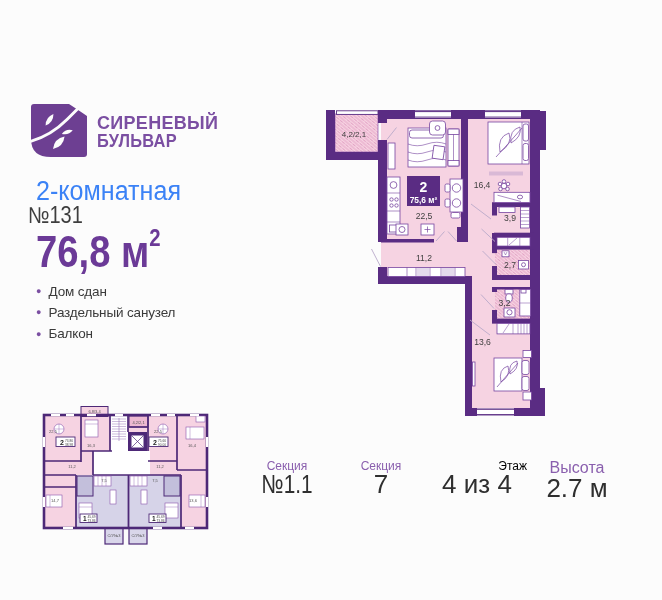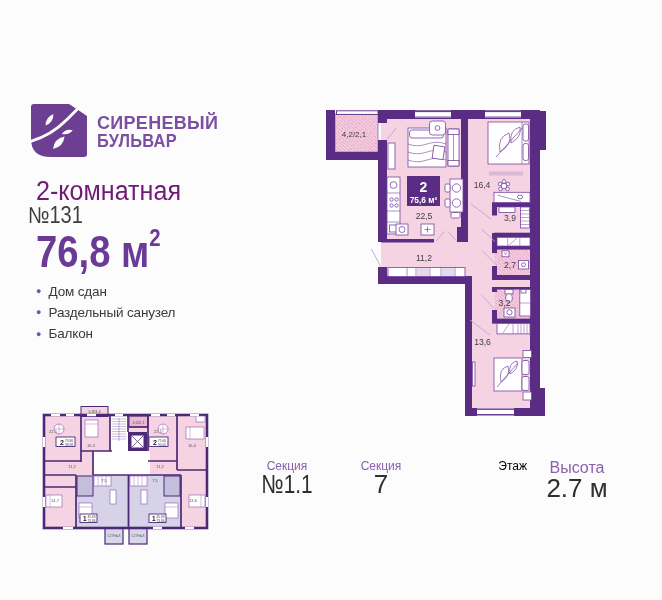--- a/index.html
+++ b/index.html
@@ -13,21 +13,21 @@
   <path d="M3,0 H56 V50 Q56,53 53,53 H20 Q0,53 0,35 V3 Q0,0 3,0 Z" fill="#6d3f92"></path>
   <path d="M38,0 L56,0 L56,12 Q45,4.5 38,0 Z" fill="#fcfcfc"></path>
   <path d="M-1,37.5 C12,34 25,26.5 36,15.5 Q41,10.5 47,4.5" fill="none" stroke="#fcfcfc" stroke-width="3"></path>
   <path d="M0,0 Q7,-4.8 14,0 Q7,4.8 0,0 Z" fill="#fcfcfc" transform="translate(14.6,21.5) rotate(-56)"></path>
   <path d="M0,0 Q5.8,-3.8 11.5,0 Q5.8,3.8 0,0 Z" fill="#fcfcfc" transform="translate(30.8,29.9) rotate(-18)"></path>
   <path d="M0,0 Q8.5,-6.2 17,0 Q8.5,6.2 0,0 Z" fill="#fcfcfc" transform="translate(22,45) rotate(-47)"></path>
 </svg>
 
 <div class="abs" style="left:97px;top:115px;color:#7b4fa2;font-size:18px;font-weight:bold;letter-spacing:0.3px;line-height:17.5px;">СИРЕНЕВЫЙ<br><span style="display:inline-block;transform:scaleX(0.91);transform-origin:0 0;">БУЛЬВАР</span></div>
 
-<div class="abs" style="left:36px;top:178px;color:#701a75;font-size:27px;line-height:27px;"><span style="display:inline-block;transform:scaleX(0.93);transform-origin:0 0;">2-комнатная</span></div>
+<div class="abs" style="left:36px;top:178px;color:#3b82f6;font-size:27px;line-height:27px;"><span style="display:inline-block;transform:scaleX(0.93);transform-origin:0 0;">2-комнатная</span></div>
 
 <div class="abs" style="left:28px;top:204px;color:#3e3e3e;font-size:23px;line-height:23px;"><span style="display:inline-block;transform:scaleX(0.87);transform-origin:0 0;">№131</span></div>
 
 <div class="abs" style="left:36px;top:223.5px;color:#6b3a97;font-size:45px;font-weight:bold;transform:scaleX(0.85);transform-origin:0 0;">76,8 м<span style="font-size:24px;vertical-align:21px;">2</span></div>
 
 <div class="abs" style="left:36px;top:281px;color:#3a3a3a;font-size:13.5px;letter-spacing:-0.15px;">
   <div style="height:20.8px;line-height:20.8px;"><span style="color:#7b4fa2;font-size:9px;vertical-align:1.5px;">●</span>&nbsp;&nbsp;Дом сдан</div>
   <div style="height:20.8px;line-height:20.8px;"><span style="color:#7b4fa2;font-size:9px;vertical-align:1.5px;">●</span>&nbsp;&nbsp;Раздельный санузел</div>
   <div style="height:21.2px;line-height:21.2px;"><span style="color:#7b4fa2;font-size:9px;vertical-align:1.5px;">●</span>&nbsp;&nbsp;Балкон</div>
 </div>
@@ -37,20 +37,21 @@
   <div style="color:#2f2f2f;font-size:26px;margin-top:-4px;"><span style="display:inline-block;transform:scaleX(0.8);">№1.1</span></div>
 </div>
 
 <div class="abs" style="left:331px;top:459px;width:100px;text-align:center;">
   <div style="color:#8a5fae;font-size:12px;">Секция</div>
   <div style="color:#2f2f2f;font-size:26px;margin-top:-4px;">7</div>
 </div>
 
 <div class="abs" style="left:427px;top:459px;width:100px;text-align:center;">
   <div style="color:#000000;font-size:12px;text-align:right;">Этаж</div>
+  <div style="color:#2f2f2f;font-size:26px;margin-top:-4px;">4 из 4</div>
 </div>
 
 <div class="abs" style="left:527px;top:459px;width:100px;text-align:center;">
   <div style="color:#8a5fae;font-size:16px;">Высота</div>
   <div style="color:#2f2f2f;font-size:26px;margin-top:-4px;">2.7 м</div>
 </div>
 
 <svg class="abs" style="left:300px;top:90px;" width="262" height="340" viewBox="300 90 262 340">
   <defs>
     <pattern id="hp" width="5" height="5" patternUnits="userSpaceOnUse" patternTransform="rotate(40)">

